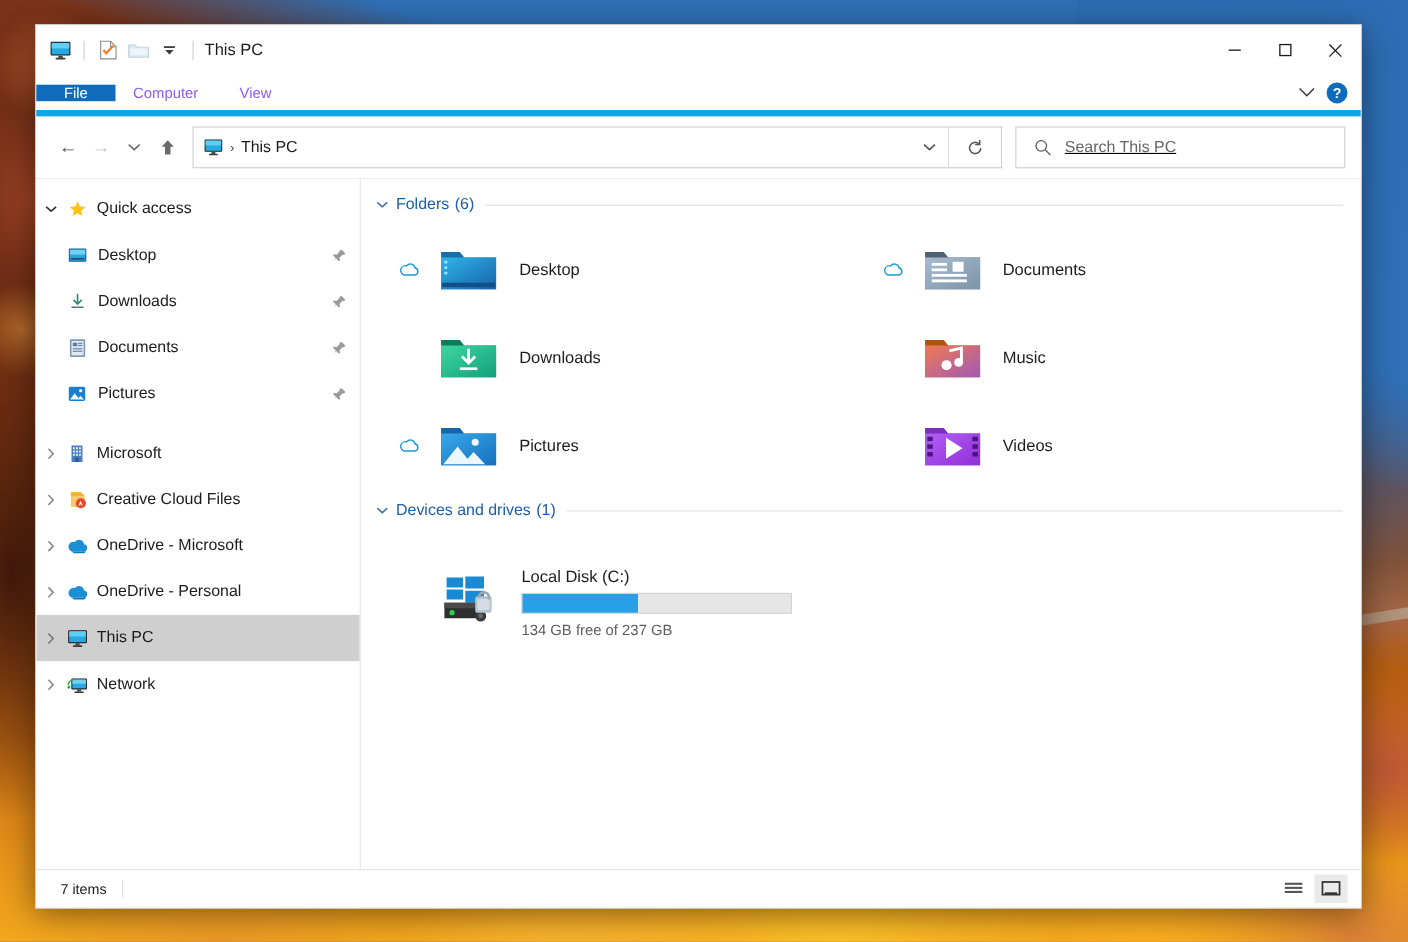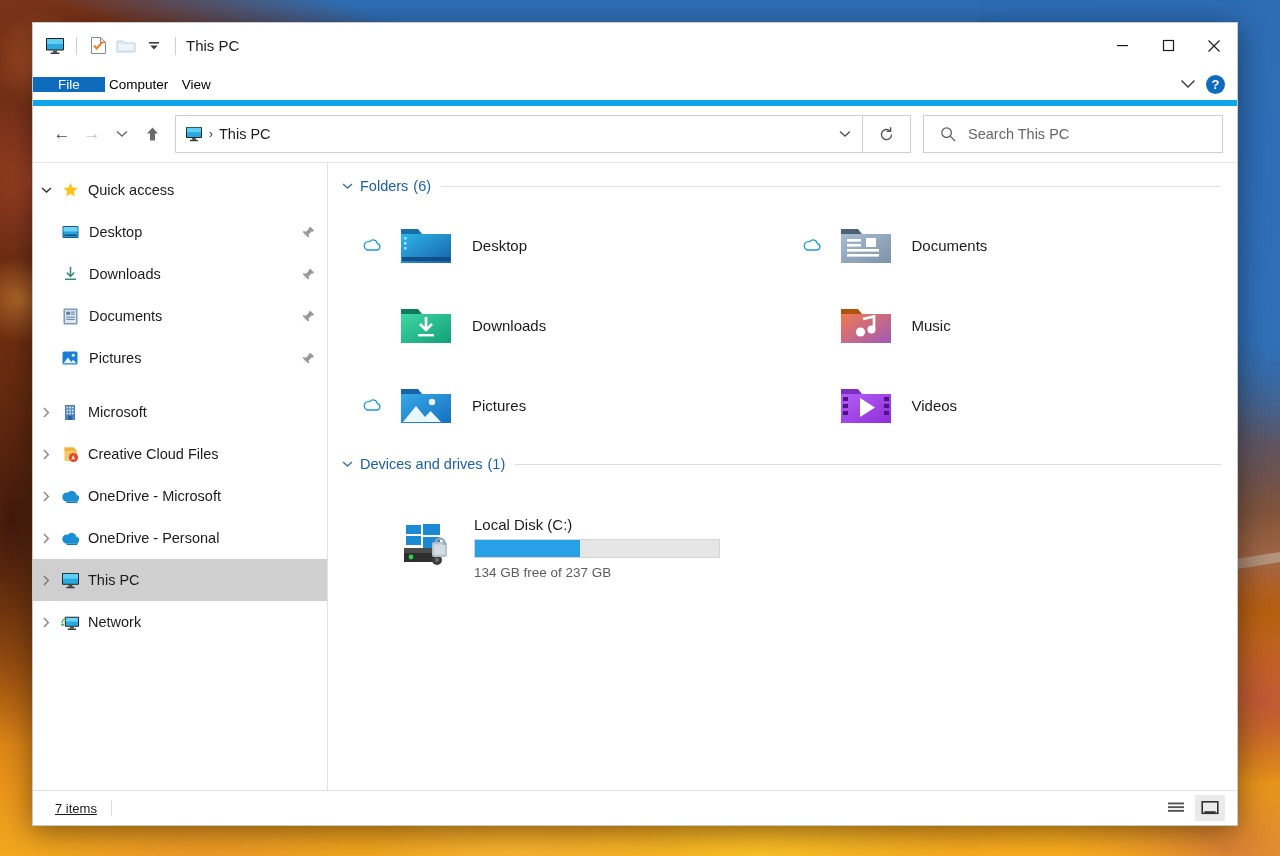--- a/index.html
+++ b/index.html
@@ -73,21 +73,21 @@
     color: #202020;
   }
 
   
   .ribbon {
     height: 32px; display: flex; align-items: center; flex: 0 0 auto;
     border-bottom: 6px solid #0ea5e9; background: #fff;
   }
   .tab {
     display: flex; align-items: center; justify-content: center;
-    font-size: 13.5px; color: #000000; padding: 0 4px; min-width: 40px;
+    font-size: 13.5px; color: #8b5cf6; padding: 0 16px; min-width: 40px;
   }
   .tab.file {
     background: #0f6cbd; color: #fff; width: 72px; padding: 0;
   }
   .ribbon-spacer { flex: 1; }
   .ribbon-right { display: flex; align-items: center; gap: 10px; padding-right: 12px; }
   .help-circle {
     width: 19px; height: 19px; border-radius: 50%;
     background: #0f6cbd; color: #fff; font-size: 13px; font-weight: bold;
     display: flex; align-items: center; justify-content: center;
@@ -115,21 +115,21 @@
     width: 34px; height: 36px; display: flex; align-items: center; justify-content: center;
     color: #555; font-size: 13px;
   }
   .refreshbtn {
     width: 48px; height: 38px; border: 1px solid #cfcfcf; border-left: none;
     display: flex; align-items: center; justify-content: center;
     color: #555; font-size: 16px; box-sizing: border-box; background: #fff;
   }
   .searchbox {
     width: 300px; height: 38px; margin-left: 12px; border: 1px solid #cfcfcf;
-    display: flex; align-items: center; box-sizing: border-box; background: #fff;
+    display: flex; align-items: center; box-sizing: border-box; background: #fff; text-decoration: underline;
   }
   .search-ph { font-size: 14.5px; color: #666; }
 
   
   .body { flex: 1; display: flex; min-height: 0; border-top: 1px solid #e6e6e6; }
 
   
   .sidebar {
     width: 294px; flex: 0 0 294px; background: #fff;
     border-right: 1px solid #e2e2e2; overflow: hidden; padding-top: 6px;
@@ -180,21 +180,21 @@
     margin-top: 6px; box-sizing: border-box;
   }
   .bar-fill { height: 100%; background: #28a0e8; }
   .drive-sub { font-size: 13.5px; color: #5d5d5d; margin-top: 7px; }
 
   
   .statusbar {
     height: 34px; flex: 0 0 auto; border-top: 1px solid #e2e2e2;
     display: flex; align-items: center; padding: 0 12px; background: #fff;
   }
-  .status-text { font-size: 13px; color: #1b1b1b; padding-left: 10px; text-decoration: underline; }
+  .status-text { font-size: 13px; color: #1b1b1b; padding-left: 10px; }
   .status-sep { width: 1px; height: 16px; background: #dcdcdc; margin-left: 14px; }
   .status-spacer { flex: 1; }
   .viewbtn {
     width: 30px; height: 26px; display: flex; align-items: center; justify-content: center;
     margin-left: 4px;
   }
   .viewbtn.active { background: #eaeaea; }
 
   svg { display: block; }
 </style>

